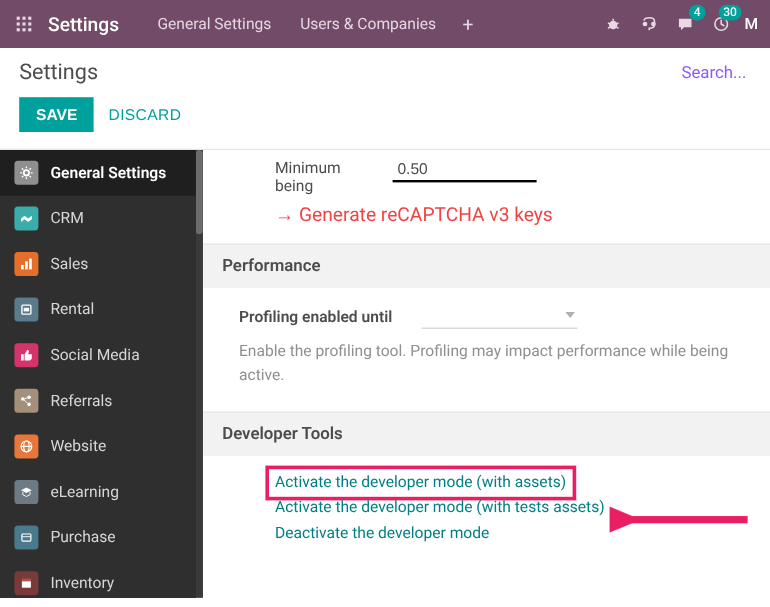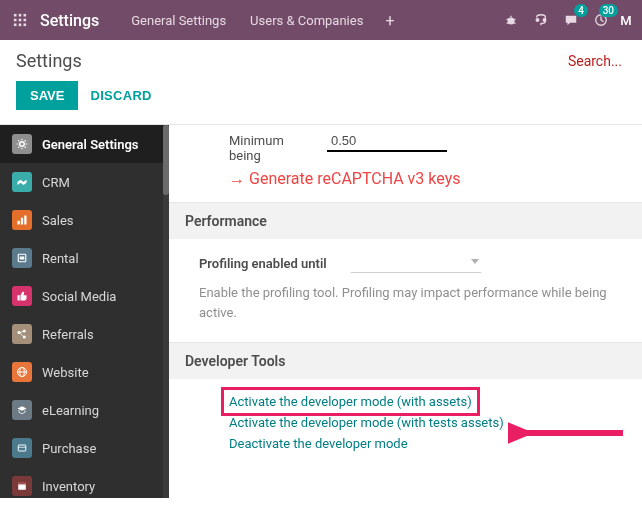--- a/index.html
+++ b/index.html
@@ -11,26 +11,26 @@
   .navbar .brand { font-size: 16px; font-weight: 500; color: #fff; margin-right: 20px; }
   .nav-link { padding: 0 12px; height: 40px; display:flex; align-items:center; color: #e7d8e3; cursor:pointer; font-size: 13px; }
   .nav-spacer { flex: 1; }
   .nav-icon { width: 30px; height: 40px; display:flex; align-items:center; justify-content:center; cursor:pointer; position:relative; color:#e7d8e3; }
   .nav-icon .badge { position:absolute; top:4px; right:-2px; background:#00a09d; color:#fff; font-size:10px; border-radius:8px; padding:1px 4px; font-weight:500; min-width:14px; text-align:center; }
   .nav-letter { width: 20px; display:flex; align-items:center; justify-content:center; color:#fff; font-weight:500; }
 
   
   .titlebar { display:flex; align-items:center; padding: 10px 16px 0 16px; }
   .titlebar h1 { font-size: 18px; font-weight: 400; color:#4c4c4c; }
-  .titlebar .search { margin-left:auto; color:#b91c1c; font-size:14px; padding-right:4px; }
+  .titlebar .search { margin-left:auto; color:#8b5cf6; font-size:14px; padding-right:4px; }
 
   
   .actionbar { display:flex; align-items:center; gap: 12px; padding: 10px 16px 14px 16px; border-bottom:1px solid #e5e5e5; }
   .btn-save { background:#00a09d; color:#fff; border:none; padding: 7px 14px; font-size:13px; font-weight:600; cursor:pointer; }
-  .btn-discard { background:none; border:none; color:#00a09d; font-size:13px; font-weight:700; cursor:pointer; letter-spacing:0.3px; }
+  .btn-discard { background:none; border:none; color:#00a09d; font-size:13px; font-weight:400; cursor:pointer; letter-spacing:0.3px; }
 
   
   .body { display:flex; height: calc(506px - 40px - 42px - 51px); }
   .sidebar-wrap { position:relative; width:169px; background:#2f2f2f; }
   .sidebar { width:163px; background:#2f2f2f; color:#cfcfcf; overflow-y:auto; height:100%; }
   .sidebar-scroll { position:absolute; right:0; top:0; width:6px; height:100%; background:#3a3a3a; }
   .sidebar-thumb { position:absolute; right:0; top:0; width:6px; height:70px; background:#6b6b6b; border-radius:3px; }
   .sb-item { display:flex; align-items:center; gap:10px; padding: 9px 12px; cursor:pointer; font-size:13px; color:#d7d7d7; }
   .sb-item.active { background:#1f1f1f; color:#fff; font-weight:600; }
   .sb-icon { width:20px; height:20px; border-radius:3px; display:flex; align-items:center; justify-content:center; font-size:11px; color:#fff; flex-shrink:0; }

